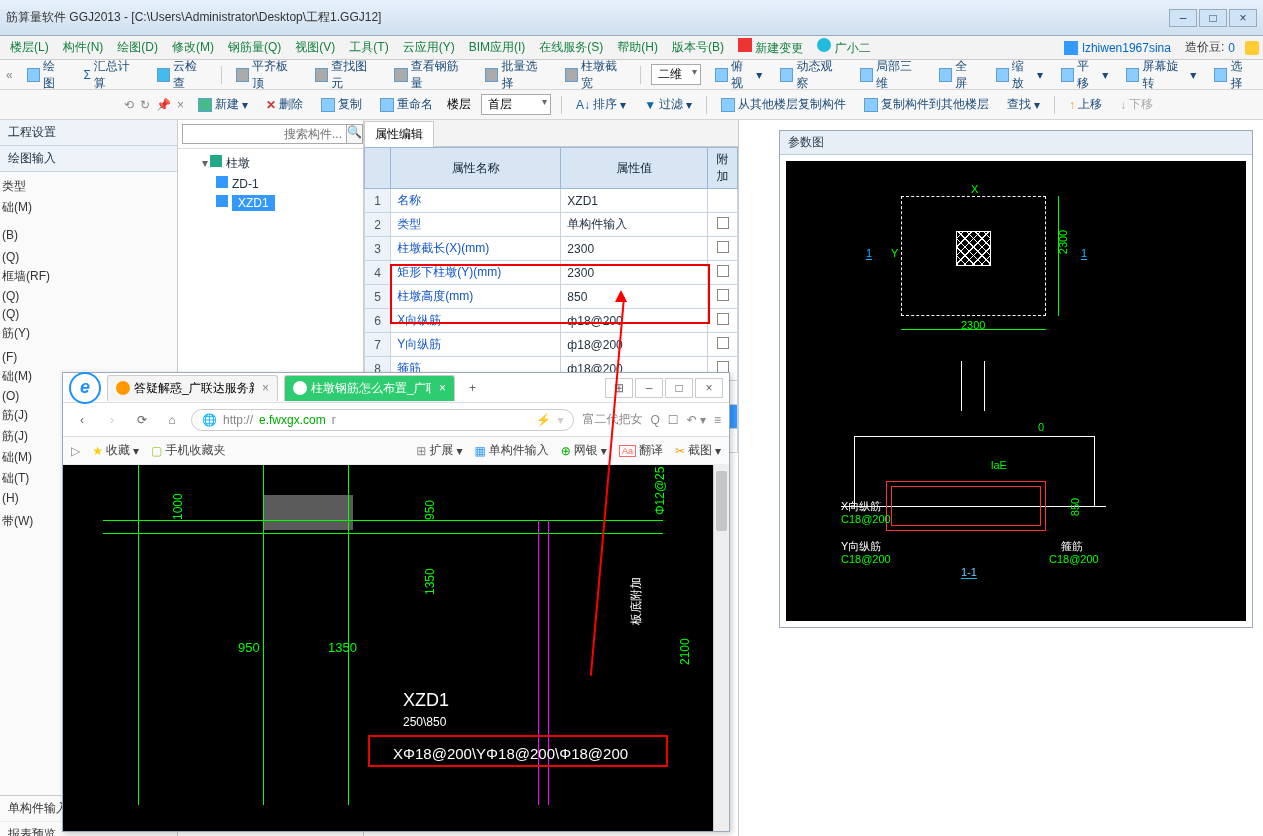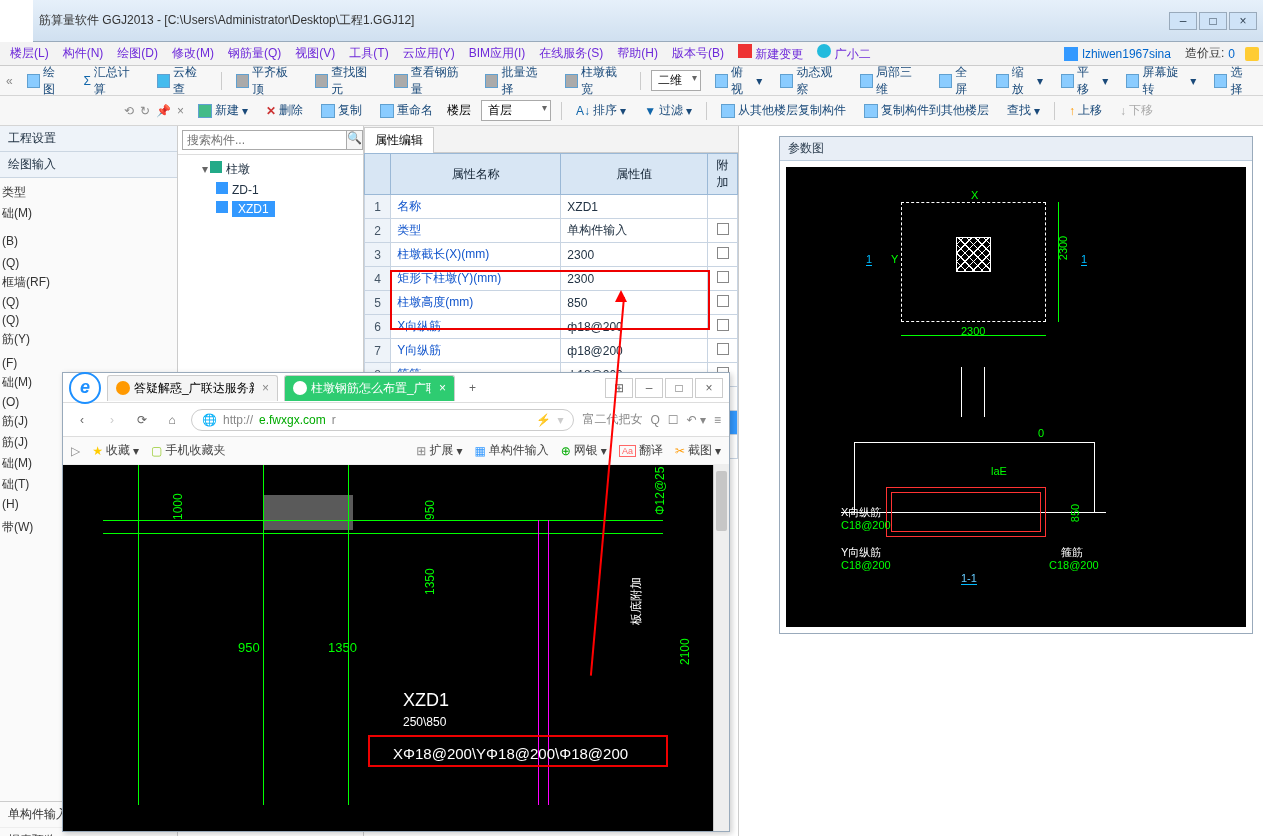--- a/index.html
+++ b/index.html
@@ -1,26 +1,26 @@
 <!DOCTYPE html>
 <html><head>
 <meta charset="utf-8">
 <style>
 * { box-sizing:border-box; margin:0; padding:0; font-family:"Microsoft YaHei","SimSun",Arial,sans-serif; font-size:12px; }
 body { background:#fff; width:1263px; height:836px; overflow:hidden; position:relative; }
 
 
-.titlebar { height:42px; background:linear-gradient(#e6f0fa,#d0e0f0); display:flex; align-items:center; padding:0 6px; border-bottom:1px solid #9ab;margin-left:33px; }
+.titlebar { height:36px; background:linear-gradient(#e6f0fa,#d0e0f0); display:flex; align-items:center; padding:0 6px; border-bottom:1px solid #9ab; }
 .titlebar .title { color:#333; flex:1; white-space:nowrap; }
 .winbtns { display:flex; gap:2px; margin-left:auto; }
 .winbtn { width:28px; height:18px; background:#cfe3f7; border:1px solid #9ab; text-align:center; line-height:16px; color:#345; cursor:pointer; }
 
 
 .menubar { height:24px; background:#f3f3f3; border-bottom:1px solid #ccc; display:flex; align-items:center; padding:0 4px; gap:2px; }
-.menubar .mi { padding:2px 6px; color:#6d28d9; cursor:pointer; }
+.menubar .mi { padding:2px 6px; color:#15803d; cursor:pointer; }
 .menubar .spacer { flex:1; }
 .menubar .user { display:flex; align-items:center; gap:4px; color:#06c; }
 .menubar .widget { display:flex; align-items:center; gap:4px; color:#333; }
 .icon-sq { width:14px; height:14px; display:inline-block; }
 
 
 .toolbar { height:30px; background:#f7f7f7; border-bottom:1px solid #d5d5d5; display:flex; align-items:center; padding:0 6px; gap:10px; }
 .tbtn { display:flex; align-items:center; gap:3px; color:#1a4a7a; cursor:pointer; padding:2px 4px; }
 .tbtn .ticon { width:14px; height:14px; background:#8accff; border:1px solid #60a0d0; }
 .toolbar .sep { width:1px; height:18px; background:#ccc; }
@@ -33,21 +33,21 @@
 .leftcol { width:178px; border-right:1px solid #ccc; display:flex; flex-direction:column; background:#fafafa; }
 .panel-head { background:#eef3f9; border-bottom:1px solid #cbd6e2; padding:4px 8px; color:#234; display:flex; align-items:center; }
 .treearea { flex:1; overflow:auto; font-size:12px; padding:4px 2px; }
 .treearea .node { padding:2px 4px 2px 6px; color:#333; }
 .treearea .node.partial { padding-left:0; }
 .bottom-tabs { border-top:1px solid #ccc; }
 .bottom-tabs .tab { padding:4px 8px; border-bottom:1px solid #eee; color:#333; cursor:pointer; }
 
 .midcol { width:186px; border-right:1px solid #ccc; display:flex; flex-direction:column; }
 .searchrow { padding:4px; border-bottom:1px solid #ddd; display:flex; }
-.searchrow input { flex:1; border:1px solid #aaa; padding:2px 4px; }
+.searchrow input { flex:1; border:1px solid #aaa; padding:2px 4px;text-align:right; }
 .searchrow .sbtn { width:22px; border:1px solid #aaa; border-left:none; background:#f5f5f5; text-align:center; color:#f90; cursor:pointer; }
 .tree2 { flex:1; padding:4px; }
 .tree2 .tn { padding:2px 0 2px 8px; color:#234; }
 .tree2 .l1 { padding-left:18px; }
 .tree2 .l2 { padding-left:34px; }
 .tree2 .sel { background:#3399ff; color:#fff; display:inline-block; padding:1px 6px; }
 .tree2 .collapse { display:inline-block; width:10px; text-align:center; color:#666; }
 .ico-cube { display:inline-block; width:12px; height:12px; background:#2a8; margin-right:4px; }
 .ico-cube.b { background:#39f; }
 

